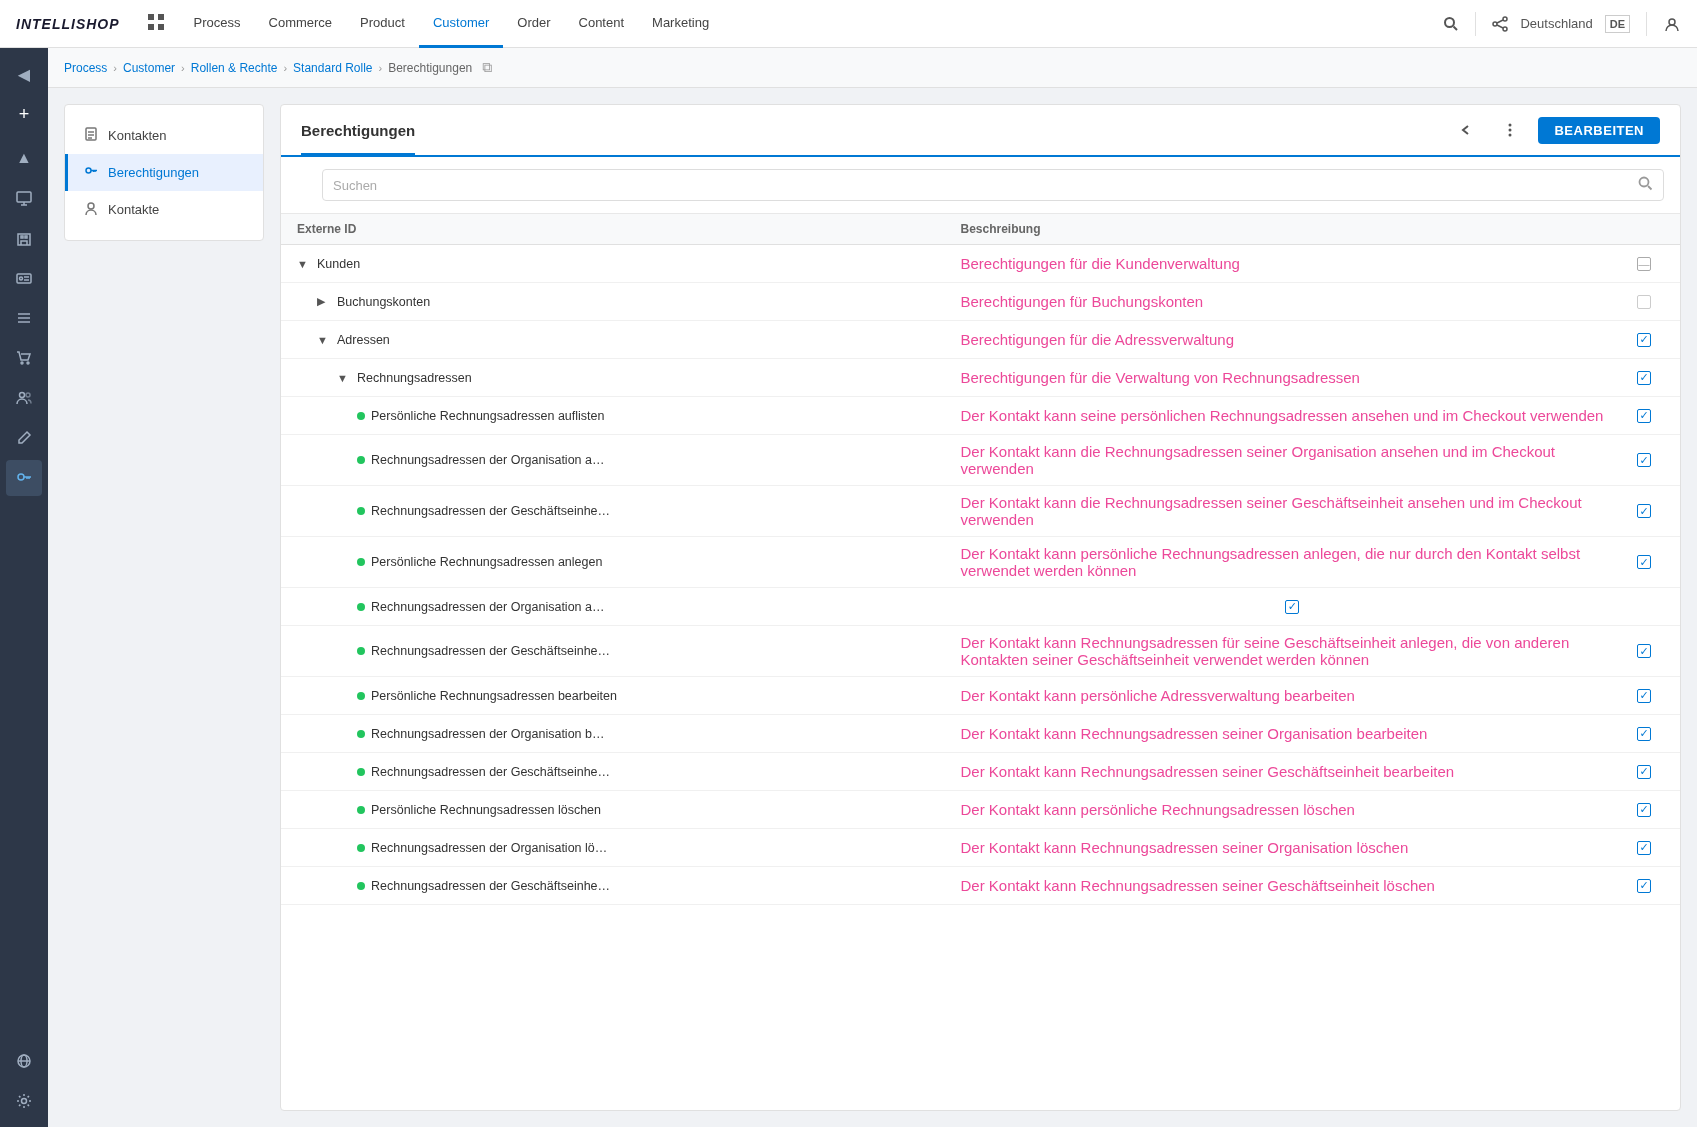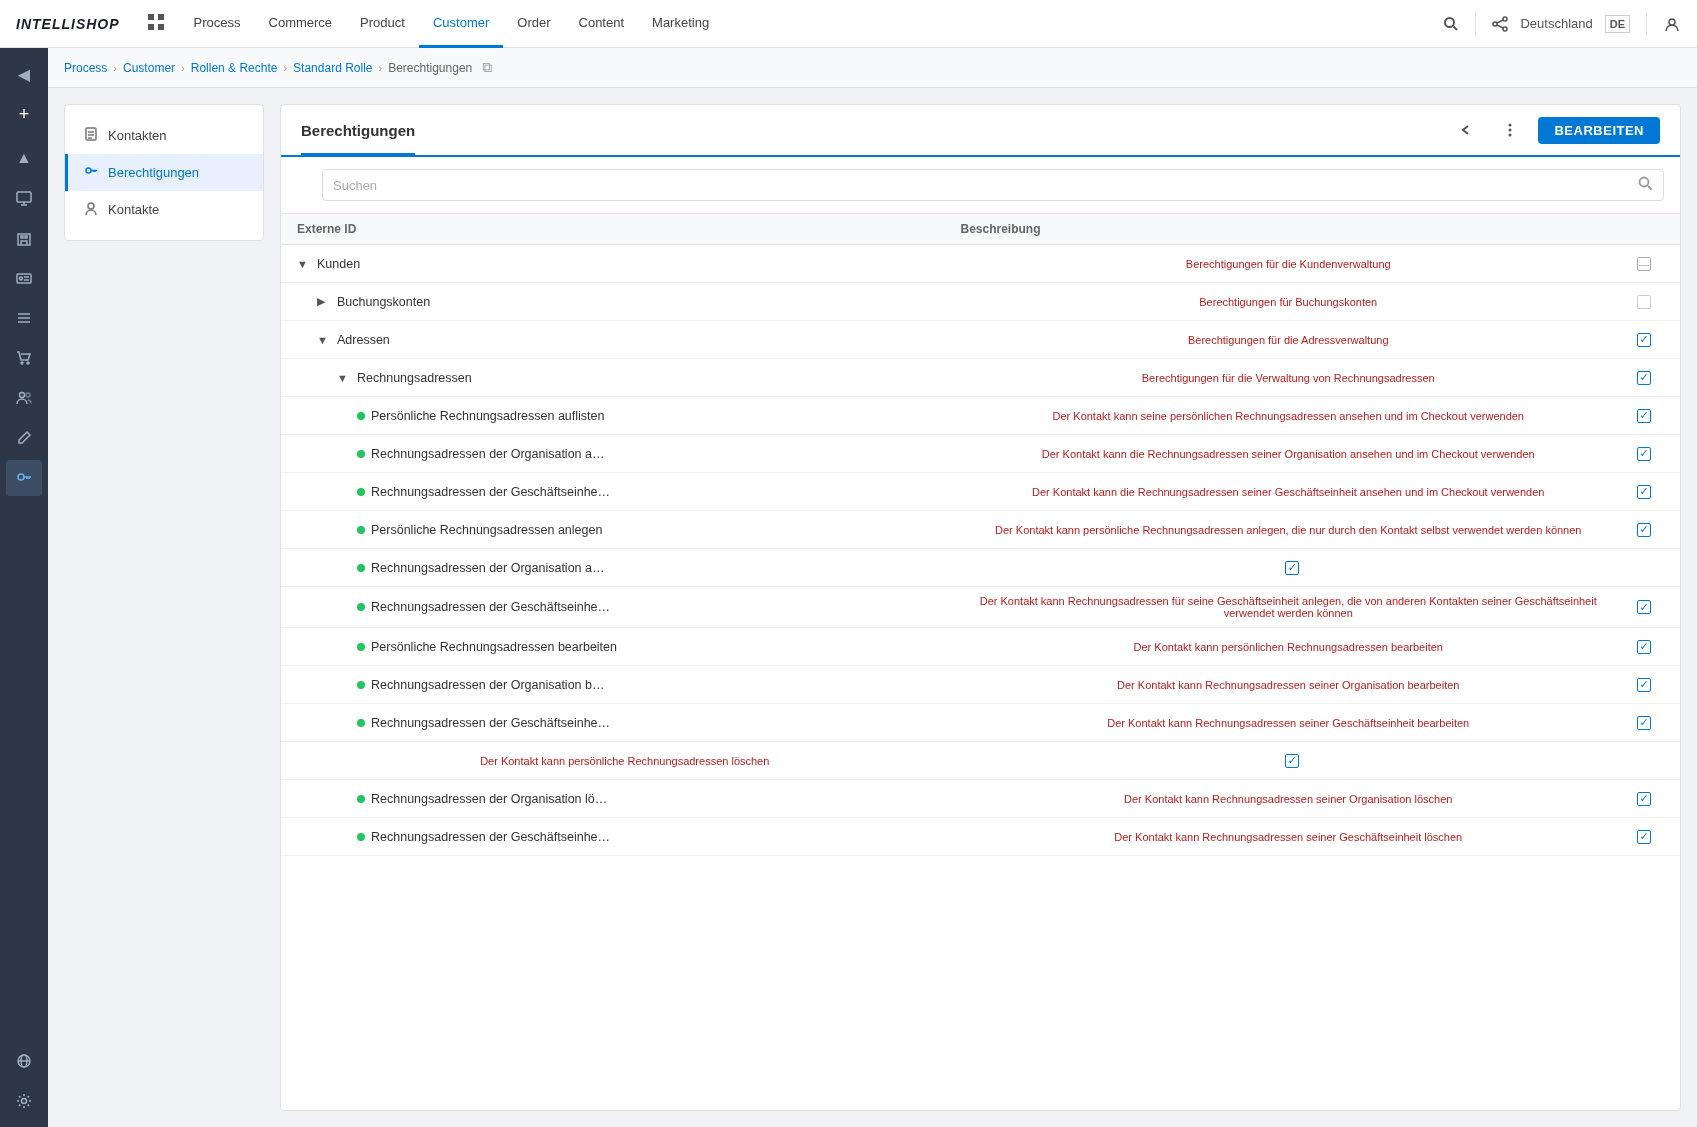--- a/index.html
+++ b/index.html
@@ -269,25 +269,24 @@
       background: #fff;
     }
     .cell-name {
       display: flex;
       align-items: center;
       gap: 6px;
       font-size: 12.5px;
       padding: 8px 0;
     }
     .cell-desc {
-      font-size: 11px;
-      color: #b91c1c;
+      font-size: 15px;
+      color: #ec4899;
       padding: 8px 0;
       padding-right: 8px;
-      text-align: center;
     }
     .cell-check {
       display: flex;
       align-items: center;
       justify-content: center;
     }
     .toggle-arrow {
       cursor: pointer;
       color: #555;
       font-size: 11px;
@@ -665,21 +664,21 @@
           <div class="cell-check">
             <div class="checkbox checked">✓</div>
           </div>
         </div>
 
         <div class="table-row">
           <div class="cell-name indent-3">
             <span class="dot"></span>
             <span>Persönliche Rechnungsadressen bearbeiten</span>
           </div>
-          <div class="cell-desc">Der Kontakt kann persönlichen Rechnungsadressen bearbeiten</div>
+          <div class="cell-desc">Der Kontakt kann persönliche Adressverwaltung bearbeiten</div>
           <div class="cell-check">
             <div class="checkbox checked">✓</div>
           </div>
         </div>
 
         <div class="table-row">
           <div class="cell-name indent-3">
             <span class="dot"></span>
             <span style="overflow:hidden;white-space:nowrap;text-overflow:ellipsis;max-width:240px;">Rechnungsadressen der Organisation beart...</span>
           </div>
@@ -694,20 +693,24 @@
             <span class="dot"></span>
             <span style="overflow:hidden;white-space:nowrap;text-overflow:ellipsis;max-width:240px;">Rechnungsadressen der Geschäftseinheit b...</span>
           </div>
           <div class="cell-desc">Der Kontakt kann Rechnungsadressen seiner Geschäftseinheit bearbeiten</div>
           <div class="cell-check">
             <div class="checkbox checked">✓</div>
           </div>
         </div>
 
         <div class="table-row">
+          <div class="cell-name indent-3">
+            <span class="dot"></span>
+            <span>Persönliche Rechnungsadressen löschen</span>
+          </div>
           <div class="cell-desc">Der Kontakt kann persönliche Rechnungsadressen löschen</div>
           <div class="cell-check">
             <div class="checkbox checked">✓</div>
           </div>
         </div>
 
         <div class="table-row">
           <div class="cell-name indent-3">
             <span class="dot"></span>
             <span style="overflow:hidden;white-space:nowrap;text-overflow:ellipsis;max-width:240px;">Rechnungsadressen der Organisation lösch...</span>

